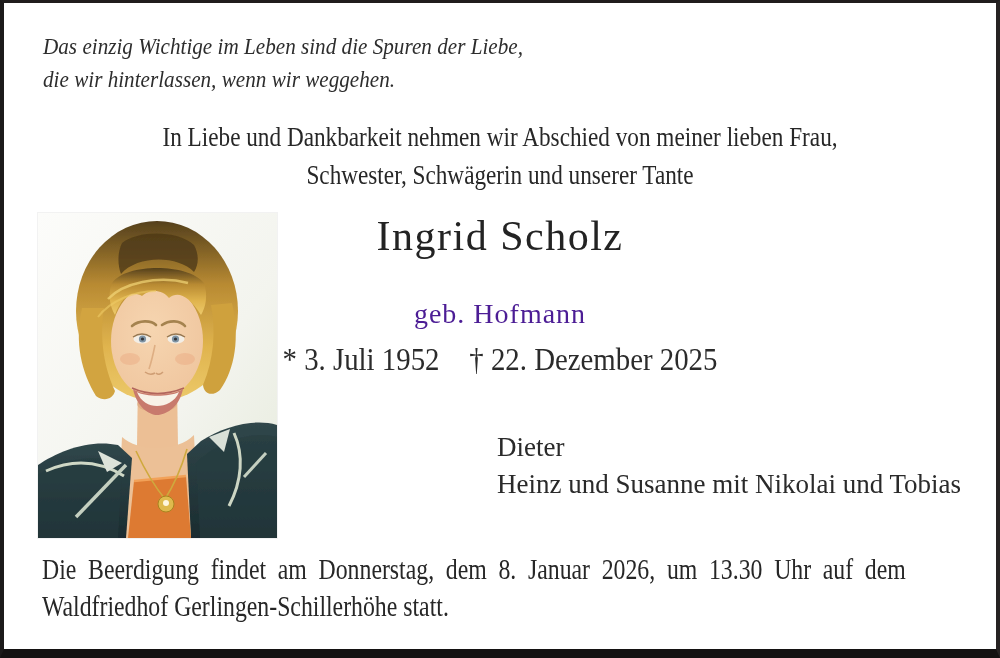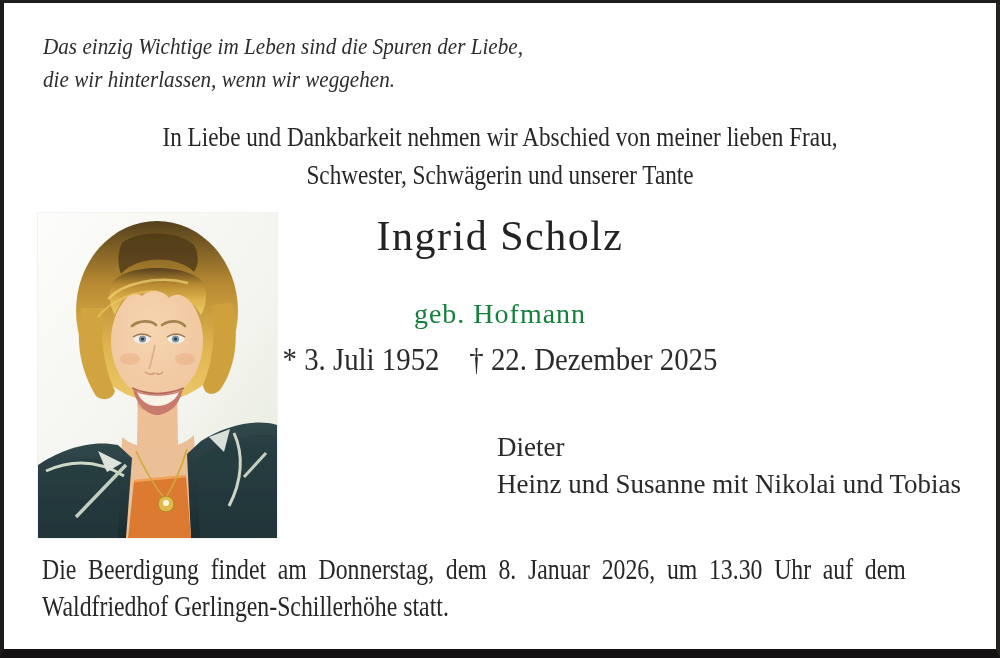--- a/index.html
+++ b/index.html
@@ -34,21 +34,21 @@
     box-shadow:0 0 0 1px rgba(0,0,0,0.05);
   }
   .photo svg{display:block;width:100%;height:100%;}
   .name{
     position:absolute;left:0;top:212px;width:1000px;
     text-align:center;font-size:42px;letter-spacing:1.5px;color:#232323;
     white-space:nowrap;
   }
   .maiden{
     position:absolute;left:0;top:298px;width:1000px;
-    text-align:center;font-size:28px;letter-spacing:1px;color:#15803d;
+    text-align:center;font-size:28px;letter-spacing:1px;color:#4c1d95;
     white-space:nowrap;
   }
   .dates{
     position:absolute;left:0;top:342px;width:1000px;
     text-align:center;font-size:31px;color:#2b2b2b;white-space:nowrap;
     transform:scaleX(0.93);transform-origin:50% 0;
   }
   .dates .death{margin-left:32px;}
   .mourners{
     position:absolute;left:497px;top:429px;

